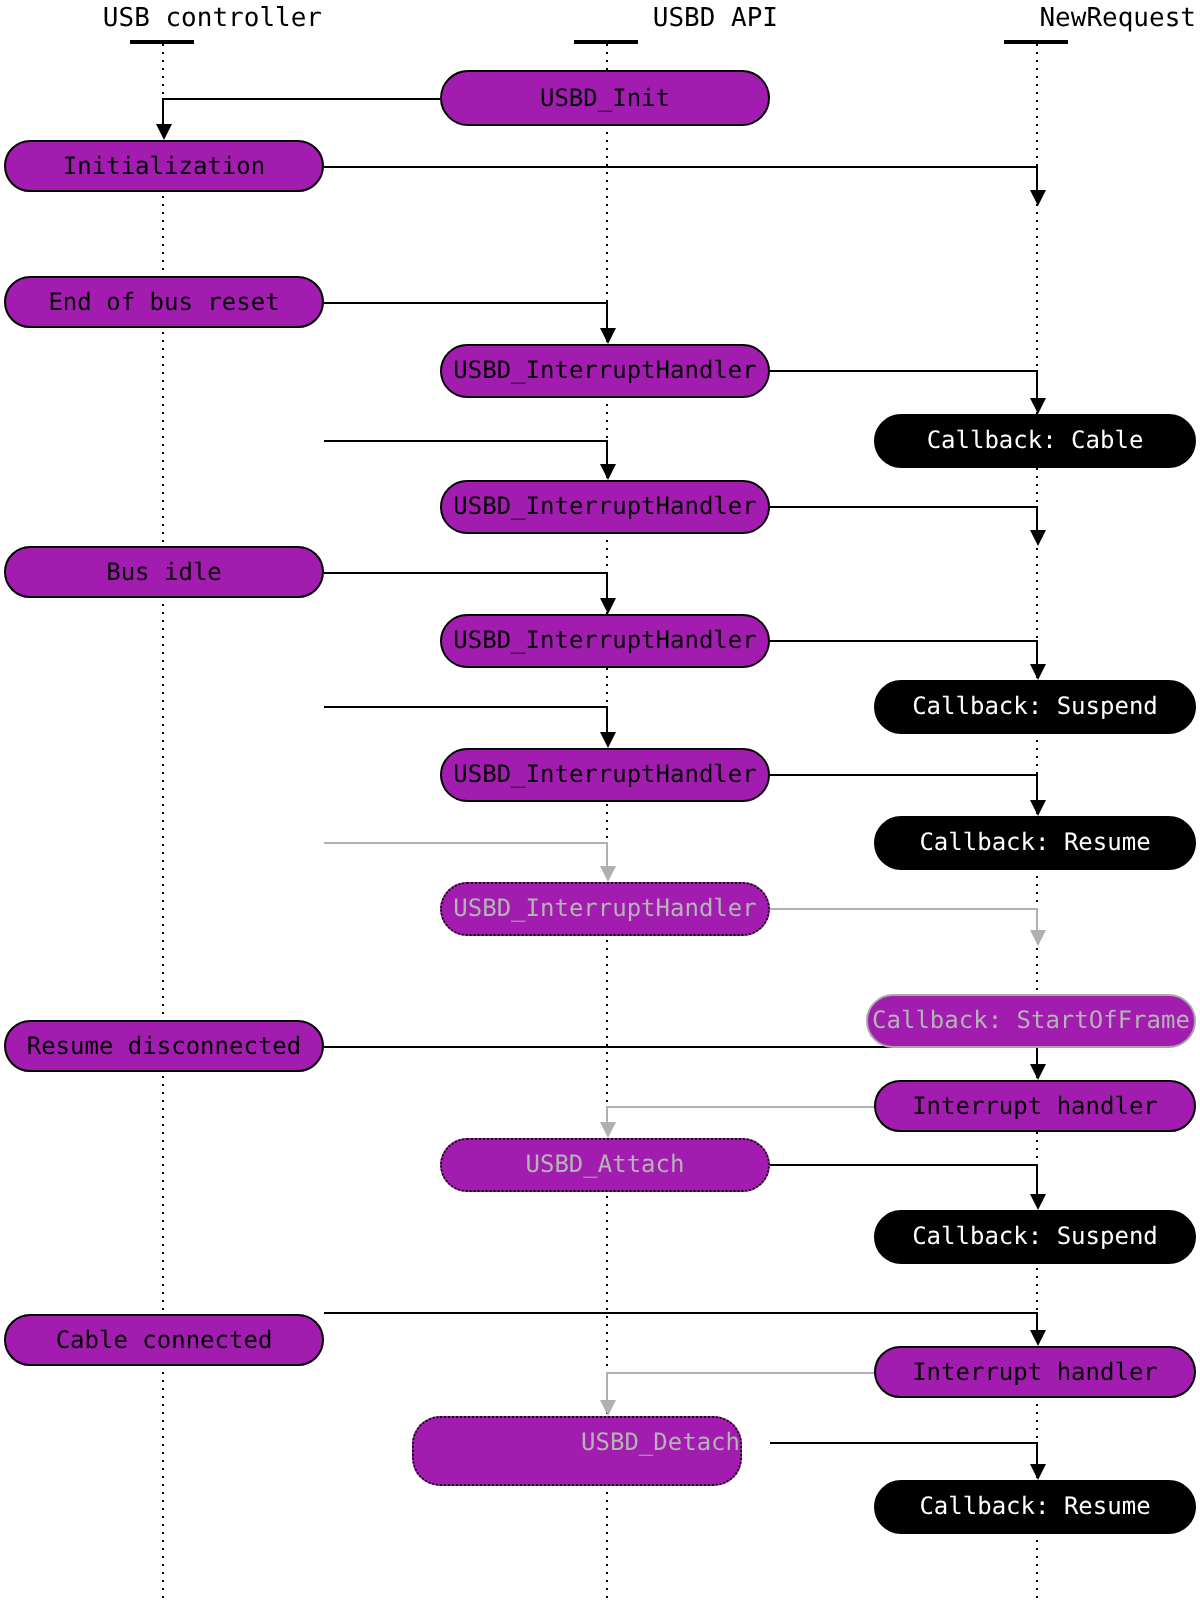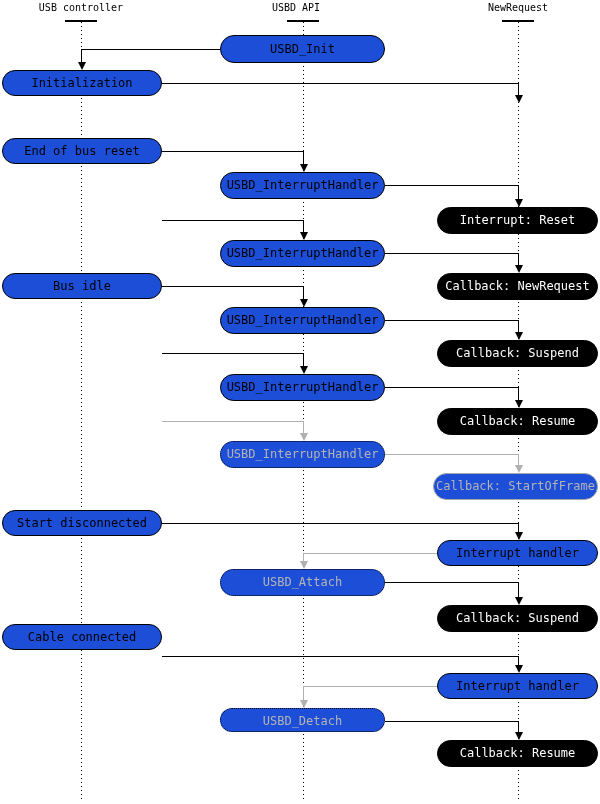--- a/index.html
+++ b/index.html
@@ -6,80 +6,81 @@
   #diagram{
     position:relative;
     width:600px;height:804px;
     background:#fff;
     font-family:"DejaVu Sans Mono","Liberation Mono",monospace;
     overflow:hidden;
   }
   .lane-label{
     position:absolute;
     width:160px;
-    text-align:center;
-    font-size:10px;
+    text-align:right;
+    font-size:13px;
     color:var(--black);
     white-space:nowrap;
   }
   .lane-bar{
     position:absolute;
     height:2px;
     background:var(--black);
   }
   .lifeline{
     position:absolute;
     width:1px;
     background:repeating-linear-gradient(to bottom, var(--black) 0 1px, transparent 1px 4px);
   }
   .node{
     position:absolute;
     box-sizing:border-box;
     text-align:center;
     font-size:12px;
     white-space:nowrap;
     overflow:hidden;
-    background:#1d4ed8;
+    background:#a21caf;
   }
   .node.plain{
     border:1px solid var(--black);
     color:var(--black);
   }
   .node.black{
     background:var(--black);
     border:1px solid var(--black);
     color:#fff;
   }
   .node.dotted{
     border:1px dotted var(--black);
     color:var(--grayText);
   }
   .node.ghost{
     border:1px solid var(--grayBorder);
     color:var(--grayText);
+    margin-top:24px;
   }
   .hline{position:absolute;height:1px;}
   .vline{position:absolute;width:1px;}
   .arrow-down{
     position:absolute;
     width:0;height:0;
     border-left:4px solid transparent;
     border-right:4px solid transparent;
   }
 </style>
 </head>
 <body>
 
 <div id="diagram" style="--black: #000000; --grayLine: #b0b0b0; --grayText: #b4b4b4; --grayBorder: #a8a8a8;">
     <div class="lifeline" style="left: 81px; top: 22px; height: 778px;"></div>
     <div class="lane-bar" style="left: 65px; top: 20px; width: 32px;"></div>
     <div class="lane-label" style="left: 1px; top: 2px;">USB controller</div>
     <div class="lifeline" style="left: 303px; top: 22px; height: 778px;"></div>
     <div class="lane-bar" style="left: 287px; top: 20px; width: 32px;"></div>
-    <div class="lane-label" style="left: 216px; top: 2px;">USBD API</div>
+    <div class="lane-label" style="left: 229px; top: 2px;">USBD API</div>
     <div class="lifeline" style="left: 518px; top: 22px; height: 778px;"></div>
     <div class="lane-bar" style="left: 502px; top: 20px; width: 32px;"></div>
     <div class="lane-label" style="left: 438px; top: 2px;">NewRequest</div>
     <div class="hline" style="left: 81px; top: 49px; width: 139px; background: rgb(0, 0, 0);"></div>
     <div class="vline" style="left: 81px; top: 49px; height: 14px; background: rgb(0, 0, 0);"></div>
     <div class="arrow-down" style="left: 77.5px; top: 62px; border-top: 8px solid rgb(0, 0, 0);"></div>
     <div class="hline" style="left: 162px; top: 83px; width: 356px; background: rgb(0, 0, 0);"></div>
     <div class="vline" style="left: 518px; top: 83px; height: 13px; background: rgb(0, 0, 0);"></div>
     <div class="arrow-down" style="left: 514.5px; top: 95px; border-top: 8px solid rgb(0, 0, 0);"></div>
     <div class="hline" style="left: 162px; top: 151px; width: 141px; background: rgb(0, 0, 0);"></div>
@@ -127,31 +128,30 @@
     <div class="hline" style="left: 303px; top: 686px; width: 134px; background: rgb(176, 176, 176);"></div>
     <div class="vline" style="left: 303px; top: 686px; height: 15px; background: rgb(176, 176, 176);"></div>
     <div class="arrow-down" style="left: 299.5px; top: 700px; border-top: 8px solid rgb(176, 176, 176);"></div>
     <div class="hline" style="left: 385px; top: 721px; width: 133px; background: rgb(0, 0, 0);"></div>
     <div class="vline" style="left: 518px; top: 721px; height: 12px; background: rgb(0, 0, 0);"></div>
     <div class="arrow-down" style="left: 514.5px; top: 732px; border-top: 8px solid rgb(0, 0, 0);"></div>
     <div class="node plain" style="left: 220px; top: 35px; width: 165px; height: 28px; line-height: 26px; border-radius: 14px;">USBD_Init</div>
     <div class="node plain" style="left: 2px; top: 70px; width: 160px; height: 26px; line-height: 24px; border-radius: 13px;">Initialization</div>
     <div class="node plain" style="left: 2px; top: 138px; width: 160px; height: 26px; line-height: 24px; border-radius: 13px;">End of bus reset</div>
     <div class="node plain" style="left: 220px; top: 172px; width: 165px; height: 27px; line-height: 25px; border-radius: 14px;">USBD_InterruptHandler</div>
-    <div class="node black" style="left: 437px; top: 207px; width: 161px; height: 27px; line-height: 25px; border-radius: 14px;">Interrupt: Reset</div>
+    <div class="node black" style="left: 437px; top: 207px; width: 161px; height: 27px; line-height: 25px; border-radius: 14px;">Callback: Cable</div>
     <div class="node plain" style="left: 220px; top: 240px; width: 165px; height: 27px; line-height: 25px; border-radius: 14px;">USBD_InterruptHandler</div>
     <div class="node plain" style="left: 2px; top: 273px; width: 160px; height: 26px; line-height: 24px; border-radius: 13px;">Bus idle</div>
-    <div class="node black" style="left: 437px; top: 273px; width: 161px; height: 27px; line-height: 25px; border-radius: 14px;">Callback: NewRequest</div>
     <div class="node plain" style="left: 220px; top: 307px; width: 165px; height: 27px; line-height: 25px; border-radius: 14px;">USBD_InterruptHandler</div>
     <div class="node black" style="left: 437px; top: 340px; width: 161px; height: 27px; line-height: 25px; border-radius: 14px;">Callback: Suspend</div>
     <div class="node plain" style="left: 220px; top: 374px; width: 165px; height: 27px; line-height: 25px; border-radius: 14px;">USBD_InterruptHandler</div>
     <div class="node black" style="left: 437px; top: 408px; width: 161px; height: 27px; line-height: 25px; border-radius: 14px;">Callback: Resume</div>
     <div class="node dotted" style="left: 220px; top: 441px; width: 165px; height: 27px; line-height: 25px; border-radius: 14px;">USBD_InterruptHandler</div>
     <div class="node ghost" style="left: 433px; top: 473px; width: 165px; height: 27px; line-height: 25px; border-radius: 14px;">Callback: StartOfFrame</div>
-    <div class="node plain" style="left: 2px; top: 510px; width: 160px; height: 26px; line-height: 24px; border-radius: 13px;">Start disconnected</div>
+    <div class="node plain" style="left: 2px; top: 510px; width: 160px; height: 26px; line-height: 24px; border-radius: 13px;">Resume disconnected</div>
     <div class="node plain" style="left: 437px; top: 540px; width: 161px; height: 26px; line-height: 24px; border-radius: 13px;">Interrupt handler</div>
     <div class="node dotted" style="left: 220px; top: 569px; width: 165px; height: 27px; line-height: 25px; border-radius: 14px;">USBD_Attach</div>
     <div class="node black" style="left: 437px; top: 605px; width: 161px; height: 27px; line-height: 25px; border-radius: 14px;">Callback: Suspend</div>
-    <div class="node plain" style="left: 2px; top: 624px; width: 160px; height: 26px; line-height: 24px; border-radius: 13px;">Cable connected</div>
+    <div class="node plain" style="left: 2px; top: 657px; width: 160px; height: 26px; line-height: 24px; border-radius: 13px;">Cable connected</div>
     <div class="node plain" style="left: 437px; top: 673px; width: 161px; height: 26px; line-height: 24px; border-radius: 13px;">Interrupt handler</div>
-    <div class="node dotted" style="left: 220px; top: 708px; width: 165px; height: 24px; line-height: 25px; border-radius: 14px;">USBD_Detach</div>
+    <div class="node dotted" style="left: 206px; top: 708px; width: 165px; height: 35px; line-height: 25px; border-radius: 14px; text-align: right;">USBD_Detach</div>
     <div class="node black" style="left: 437px; top: 740px; width: 161px; height: 27px; line-height: 25px; border-radius: 14px;">Callback: Resume</div>
   </div>
 
 </body></html>

